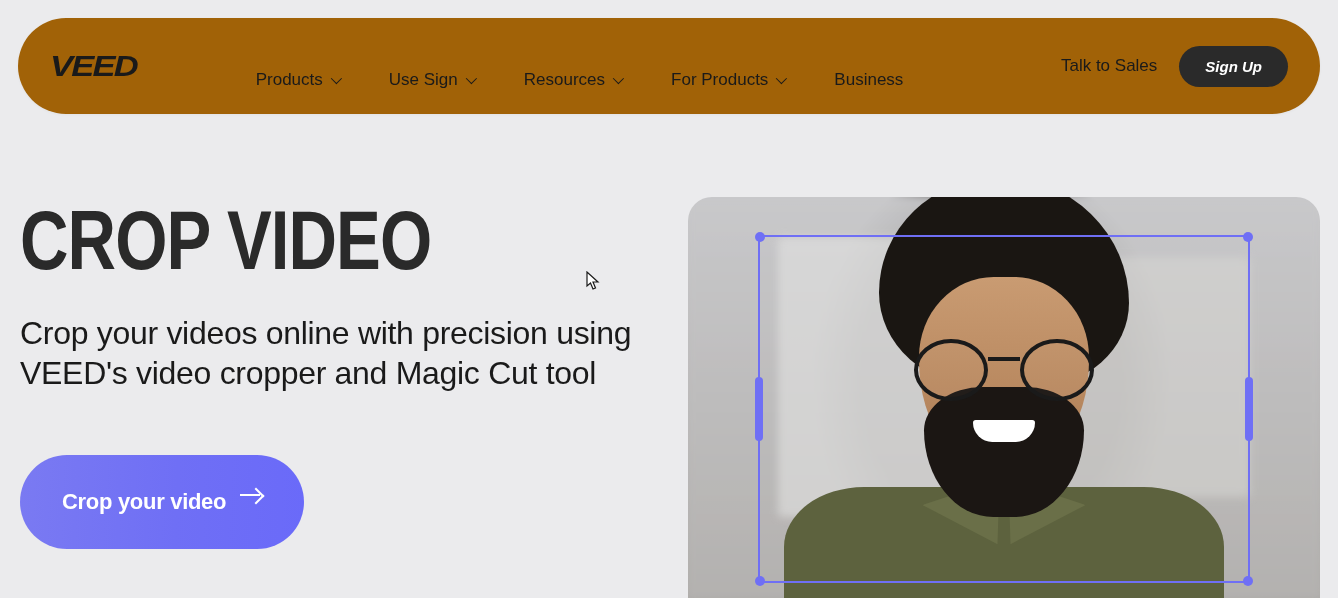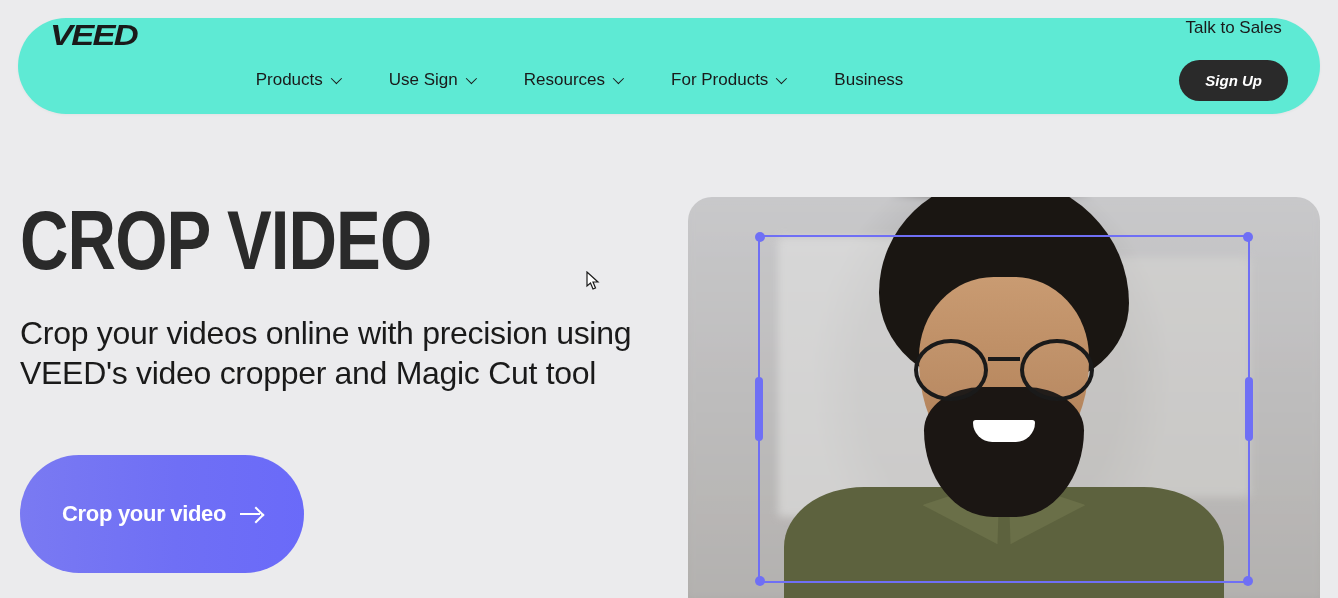--- a/index.html
+++ b/index.html
@@ -5,25 +5,26 @@
     * { margin: 0; padding: 0; box-sizing: border-box; }
     body {
       font-family: -apple-system, BlinkMacSystemFont, "Segoe UI", Helvetica, Arial, sans-serif;
       background: #ebebed;
       width: 1338px;
       height: 598px;
       overflow: hidden;
       position: relative;
     }
     .header {
-      background: #5eead4;
+      background: #a16207;
       border-radius: 48px;
       margin: 18px 18px 0 18px;
       height: 96px;
       display: flex;
+      align-items: center;
       padding: 0 32px;
       box-shadow: 0 1px 3px rgba(0,0,0,0.04);
     }
     .logo {
       font-family: Arial Black, Arial, sans-serif;
       font-weight: 900;
       font-size: 30px;
       letter-spacing: -1.5px;
       color: #1a1a1a;
       transform: scaleX(1.15);
@@ -52,21 +53,20 @@
       height: 8px;
       border-right: 1.5px solid #1a1a1a;
       border-bottom: 1.5px solid #1a1a1a;
       transform: rotate(45deg) translateY(-2px);
       margin-left: 2px;
     }
     .header-right {
       display: flex;
       align-items: center;
       gap: 22px;
-      flex-direction: column;
     }
     .talk-sales {
       font-size: 17px;
       color: #1a1a1a;
       cursor: pointer;
       font-weight: 500;
     }
     .btn-login {
       background: #fff;
       border: none;
@@ -111,26 +111,26 @@
     .hero-sub {
       font-size: 32px;
       color: #1a1a1a;
       line-height: 1.25;
       font-weight: 500;
       margin-bottom: 62px;
       letter-spacing: -0.3px;
     }
     .btn-cta {
       display: inline-flex;
-      align-items: center;
+      align-items: flex-start;
       gap: 14px;
       background: linear-gradient(92deg, #7a7af2 0%, #6f6ff5 55%, #6a6af9 100%);
       border: none;
       border-radius: 60px;
-      padding: 46px 42px;
+      padding: 34px 42px;
       font-size: 22px;
       font-weight: 600;
       color: #fff;
       cursor: pointer;
       letter-spacing: -0.3px;
     }
     .arrow-icon {
       display: inline-block;
       width: 22px;
       height: 12px;

